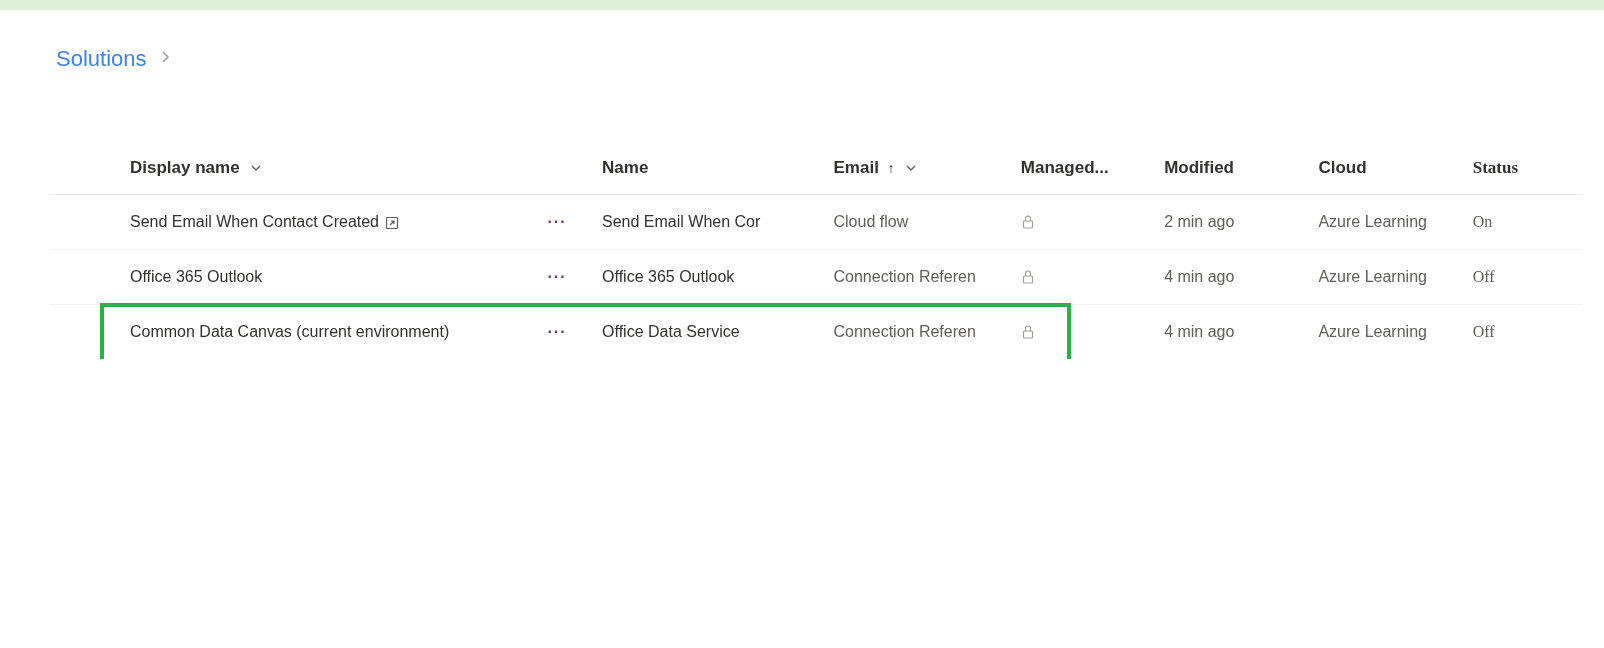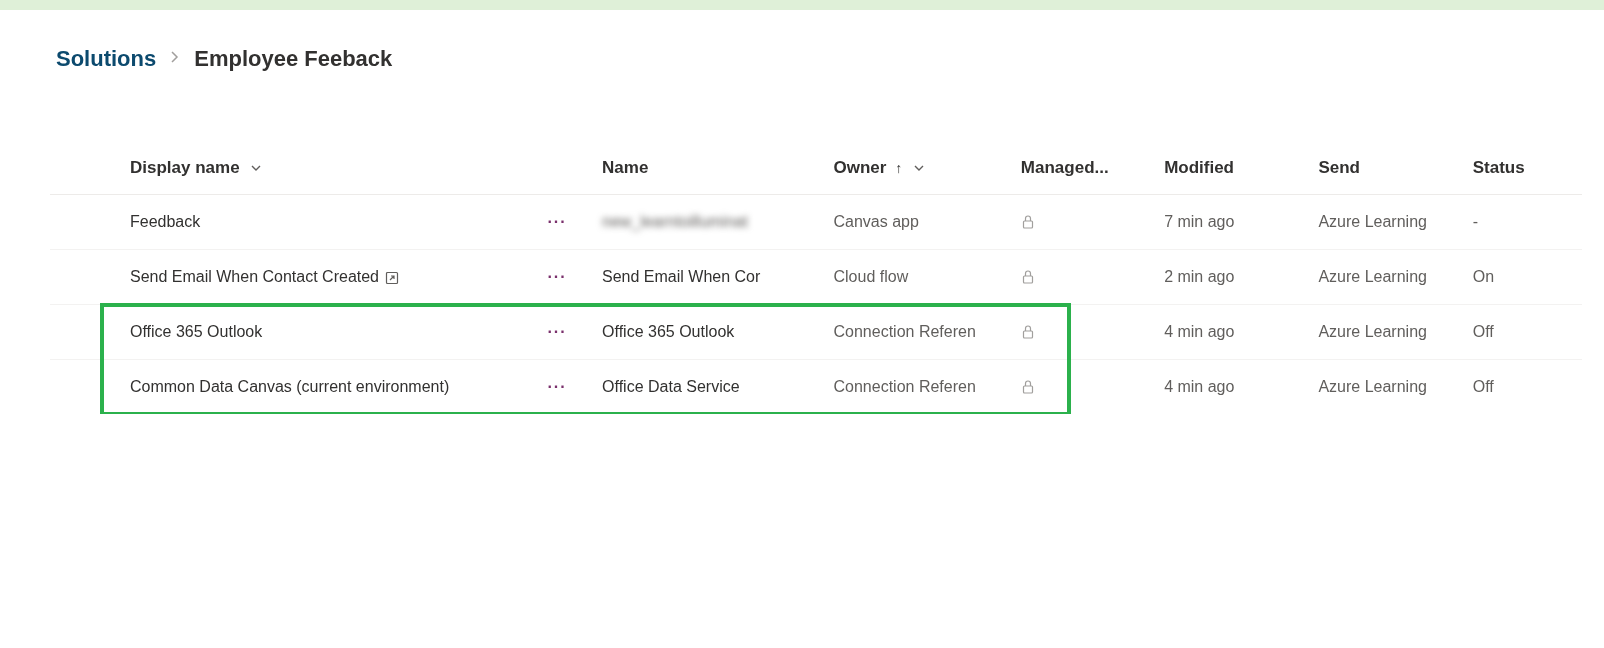--- a/index.html
+++ b/index.html
@@ -14,22 +14,22 @@
       background: #dff0d8;
     }
     .breadcrumb {
       display: flex;
       align-items: center;
       gap: 14px;
       padding: 36px 56px 20px;
       font-size: 22px;
     }
     .breadcrumb-link {
-      color: #0c4a6e;
-      font-weight: 700;
+      color: #3b82f6;
+      font-weight: 400;
       cursor: pointer;
     }
     .breadcrumb-sep {
       color: #a19f9d;
       font-size: 16px;
     }
     .breadcrumb-current {
       color: #323130;
       font-weight: 600;
     }
@@ -65,21 +65,21 @@
     }
     tbody tr:last-child td { border-bottom: none; }
     .col-display { width: 430px; padding-left: 80px; }
     thead .col-display { padding-left: 80px; }
     .col-actions { width: 60px; padding-left:0; padding-right:0; text-align:center; }
     .col-name { width: 210px; }
     .col-type { width: 170px; }
     .col-managed { width: 130px; }
     .col-modified { width: 140px; }
     .col-owner { width: 140px; }
-    .col-status { width: 110px; }
+    .col-status { width: 110px; font-family: Liberation Serif, serif; }
     .muted { color: #605e5c; }
     .blurred {
       filter: blur(3px);
       color: #605e5c;
     }
     .more-icon {
       color: #7a306c;
       font-weight: bold;
       letter-spacing: 1px;
       font-size: 16px;
@@ -115,76 +115,62 @@
 
 <div class="top-bar"></div>
 
 <div class="breadcrumb">
   <span class="breadcrumb-link">Solutions</span>
   <span class="breadcrumb-sep">
     <svg width="10" height="14" viewBox="0 0 10 14">
         <path d="M2 2 L7 7 L2 12" stroke="#a19f9d" stroke-width="1.5" fill="none"></path>
       </svg>
   </span>
-  <span class="breadcrumb-current">Employee Feeback</span>
 </div>
 
 <div class="table-wrap">
   <table>
     <thead>
       <tr>
         <th class="col-display">
           <span>Display name</span>
           <span class="chev-down">
             <svg width="12" height="10" viewBox="0 0 12 10">
                 <path d="M2 3 L6 7 L10 3" stroke="#605e5c" stroke-width="1.4" fill="none"></path>
               </svg>
           </span>
         </th>
         <th class="col-actions"></th>
         <th class="col-name">
           <span>Name</span>
         </th>
         <th class="col-type">
-          <span>Owner</span>
+          <span>Email</span>
           <span class="sort-up">↑</span>
           <span class="chev-down">
             <svg width="12" height="10" viewBox="0 0 12 10">
                 <path d="M2 3 L6 7 L10 3" stroke="#605e5c" stroke-width="1.4" fill="none"></path>
               </svg>
           </span>
         </th>
         <th class="col-managed">
           <span>Managed...</span>
         </th>
         <th class="col-modified">
           <span>Modified</span>
         </th>
         <th class="col-owner">
-          <span>Send</span>
+          <span>Cloud</span>
         </th>
         <th class="col-status">
           <span>Status</span>
         </th>
       </tr>
     </thead>
     <tbody id="tbody">
-        <tr id="row-0">
-          <td class="col-display"><span>Feedback</span></td>
-          <td class="col-actions"><span class="more-icon">···</span></td>
-          <td class="col-name"><span class="blurred">new_learntoilluminat</span></td>
-          <td class="col-type muted">Canvas app</td>
-          <td class="col-managed"><span class="lock-icon"><svg width="14" height="16" viewBox="0 0 14 16">
-                <rect x="2.5" y="7" width="9" height="7" rx="1" stroke="#a19f9d" stroke-width="1.2" fill="none"></rect>
-                <path d="M4.5 7 V4.5 a2.5 2.5 0 0 1 5 0 V7" stroke="#a19f9d" stroke-width="1.2" fill="none"></path>
-              </svg></span></td>
-          <td class="col-modified muted">7 min ago</td>
-          <td class="col-owner muted">Azure Learning</td>
-          <td class="col-status muted">-</td>
-        </tr>
         <tr id="row-1">
           <td class="col-display"><span>Send Email When Contact Created</span><span class="open-icon"><svg width="14" height="14" viewBox="0 0 14 14">
                 <rect x="1.5" y="1.5" width="11" height="11" rx="1" stroke="#605e5c" stroke-width="1.2" fill="none"></rect>
                 <path d="M5 9 L9 5 M6 5 H9 V8" stroke="#605e5c" stroke-width="1.2" fill="none"></path>
               </svg></span></td>
           <td class="col-actions"><span class="more-icon">···</span></td>
           <td class="col-name"><span>Send Email When Cor</span></td>
           <td class="col-type muted">Cloud flow</td>
           <td class="col-managed"><span class="lock-icon"><svg width="14" height="16" viewBox="0 0 14 16">
                 <rect x="2.5" y="7" width="9" height="7" rx="1" stroke="#a19f9d" stroke-width="1.2" fill="none"></rect>

